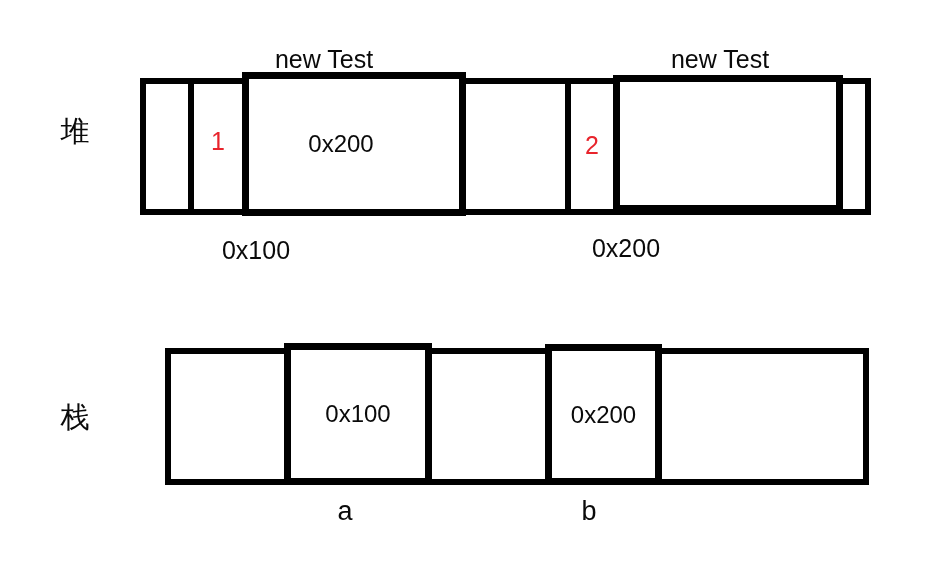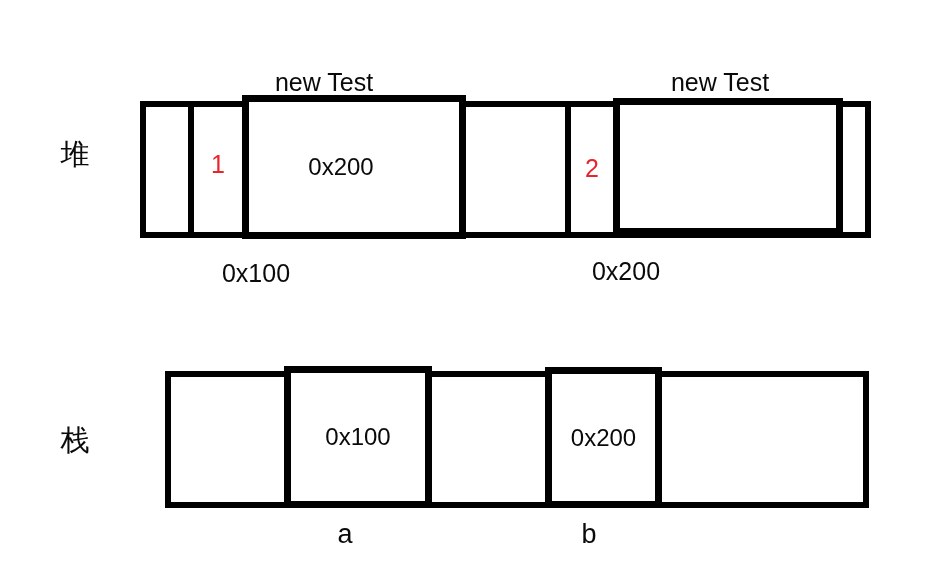--- a/index.html
+++ b/index.html
@@ -9,21 +9,21 @@
     font-family: "Liberation Sans", "DejaVu Sans", sans-serif;
   }
   .canvas {
     position: relative;
     width: 933px;
     height: 566px;
     background: #ffffff;
     overflow: hidden;
     color: #0a0a0a;
   }
-  .abs { position: absolute; margin-top: 23px; }
+  .abs { position: absolute; }
 
   
   .section-label {
     font-size: 29px;
     text-align: center;
     color: #0a0a0a;
   }
 
   
   .mem-rect {

